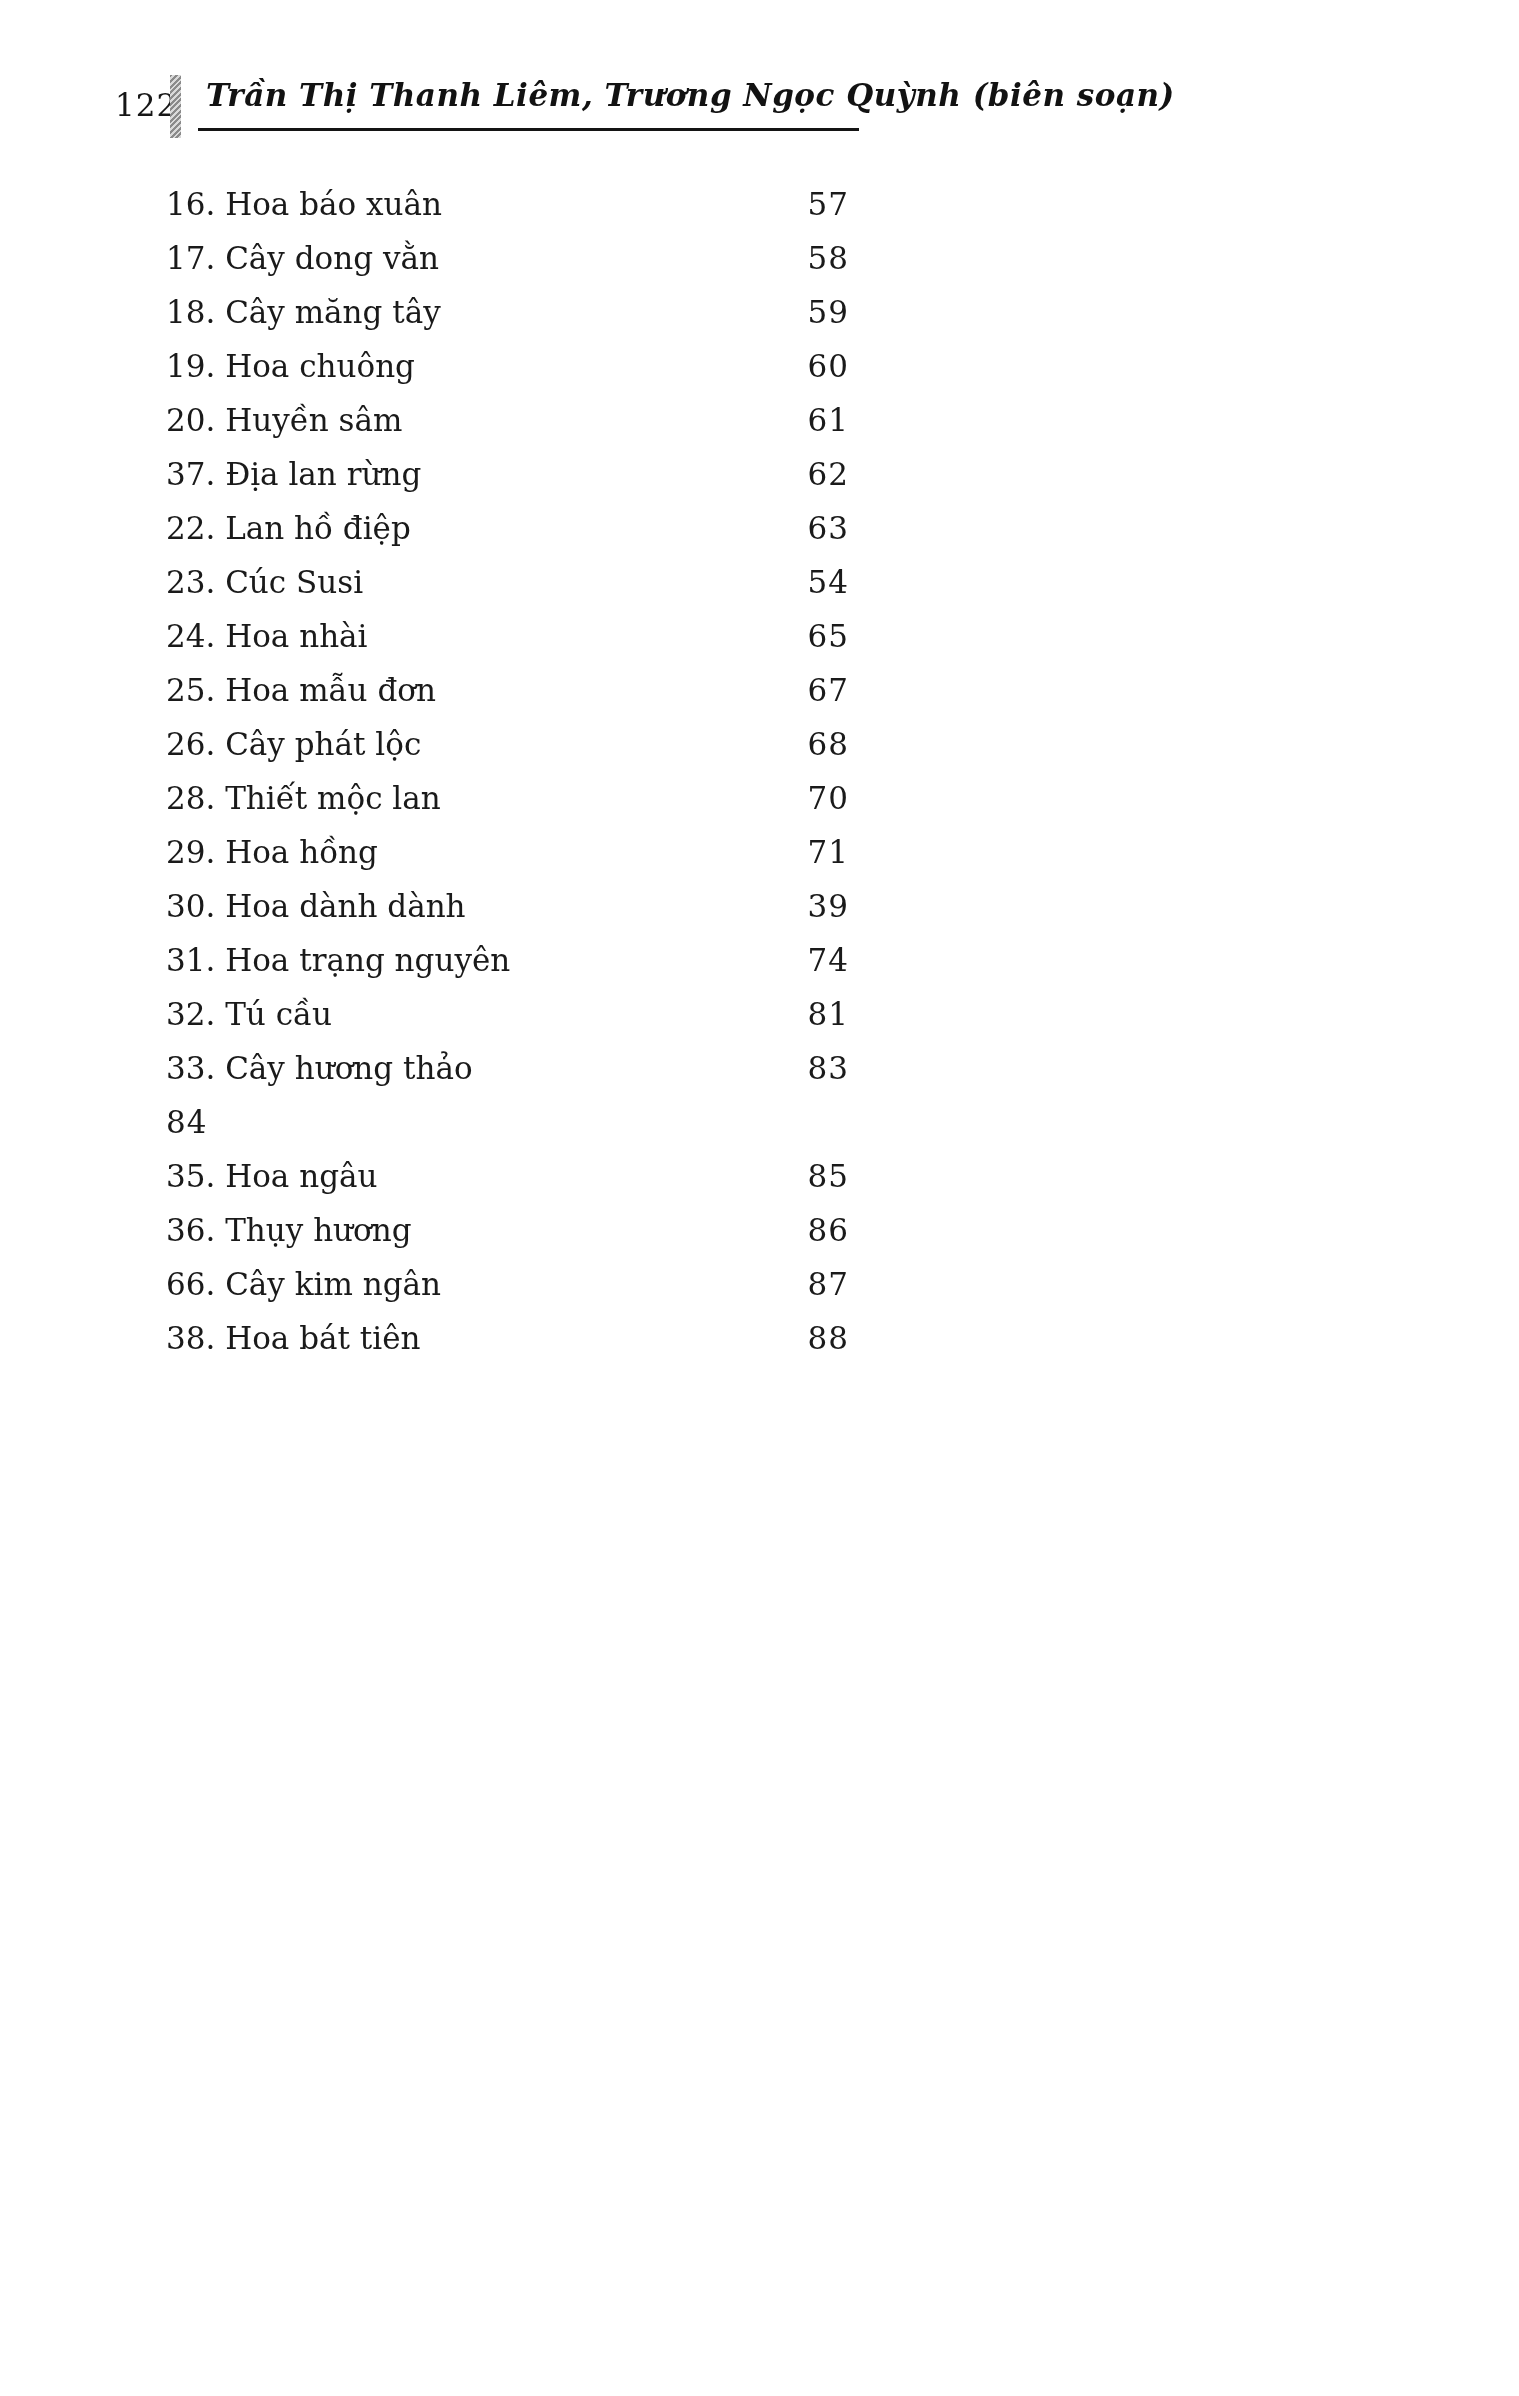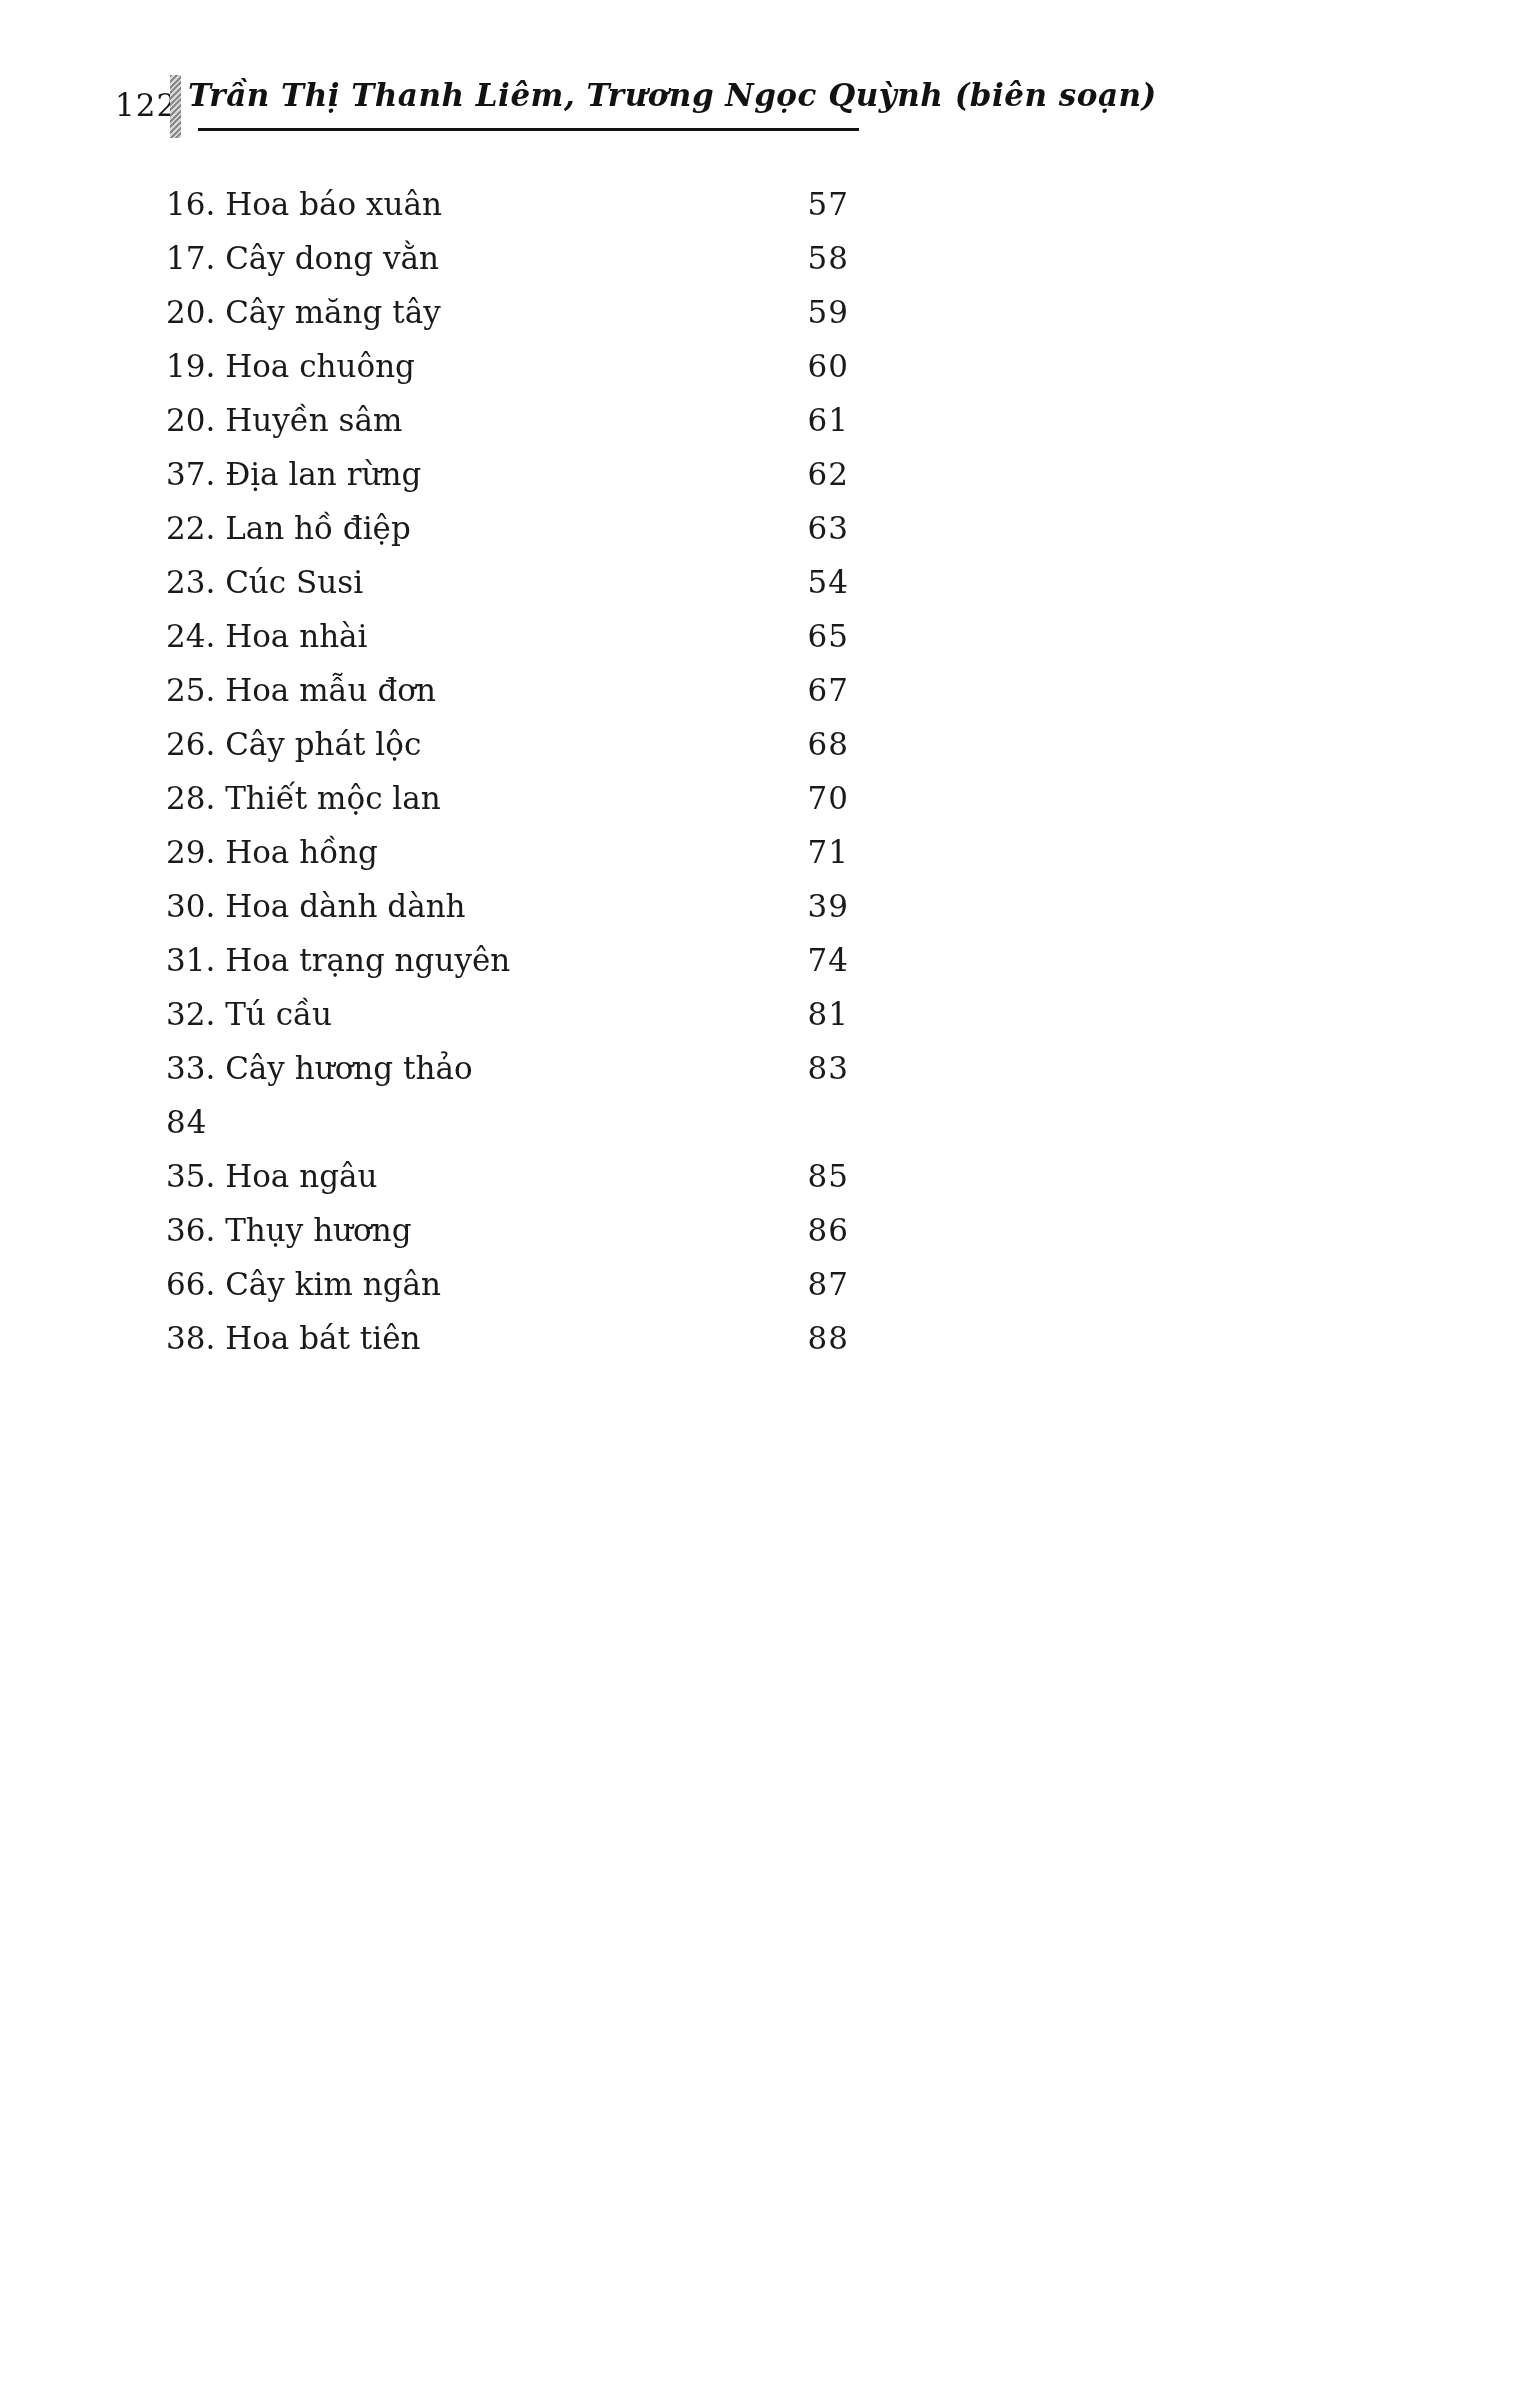--- a/index.html
+++ b/index.html
@@ -33,21 +33,21 @@
     width: 11px;
     height: 63px;
     background: repeating-linear-gradient(
       135deg,
       #8a8a8a 0px, #8a8a8a 2px,
       #d9d9d9 2px, #d9d9d9 4px
     );
   }
   .header-title {
     position: absolute;
-    left: 188px;
+    left: 206px;
     top: 77px;
     width: 661px;
     text-align: center;
     font-size: 31px;
     font-style: italic;
     font-weight: bold;
     letter-spacing: 0.5px;
     color: #121212;
     white-space: nowrap;
   }
@@ -102,21 +102,21 @@
     <span class="toc-label">16. Hoa báo xuân</span>
     <span class="toc-page">57</span>
   </div>
 
   <div class="toc-row">
     <span class="toc-label">17. Cây dong vằn</span>
     <span class="toc-page">58</span>
   </div>
 
   <div class="toc-row">
-    <span class="toc-label">20. Cây măng tây</span>
+    <span class="toc-label">18. Cây măng tây</span>
     <span class="toc-page">59</span>
   </div>
 
   <div class="toc-row">
     <span class="toc-label">19. Hoa chuông</span>
     <span class="toc-page">60</span>
   </div>
 
   <div class="toc-row">
     <span class="toc-label">20. Huyền sâm</span>

